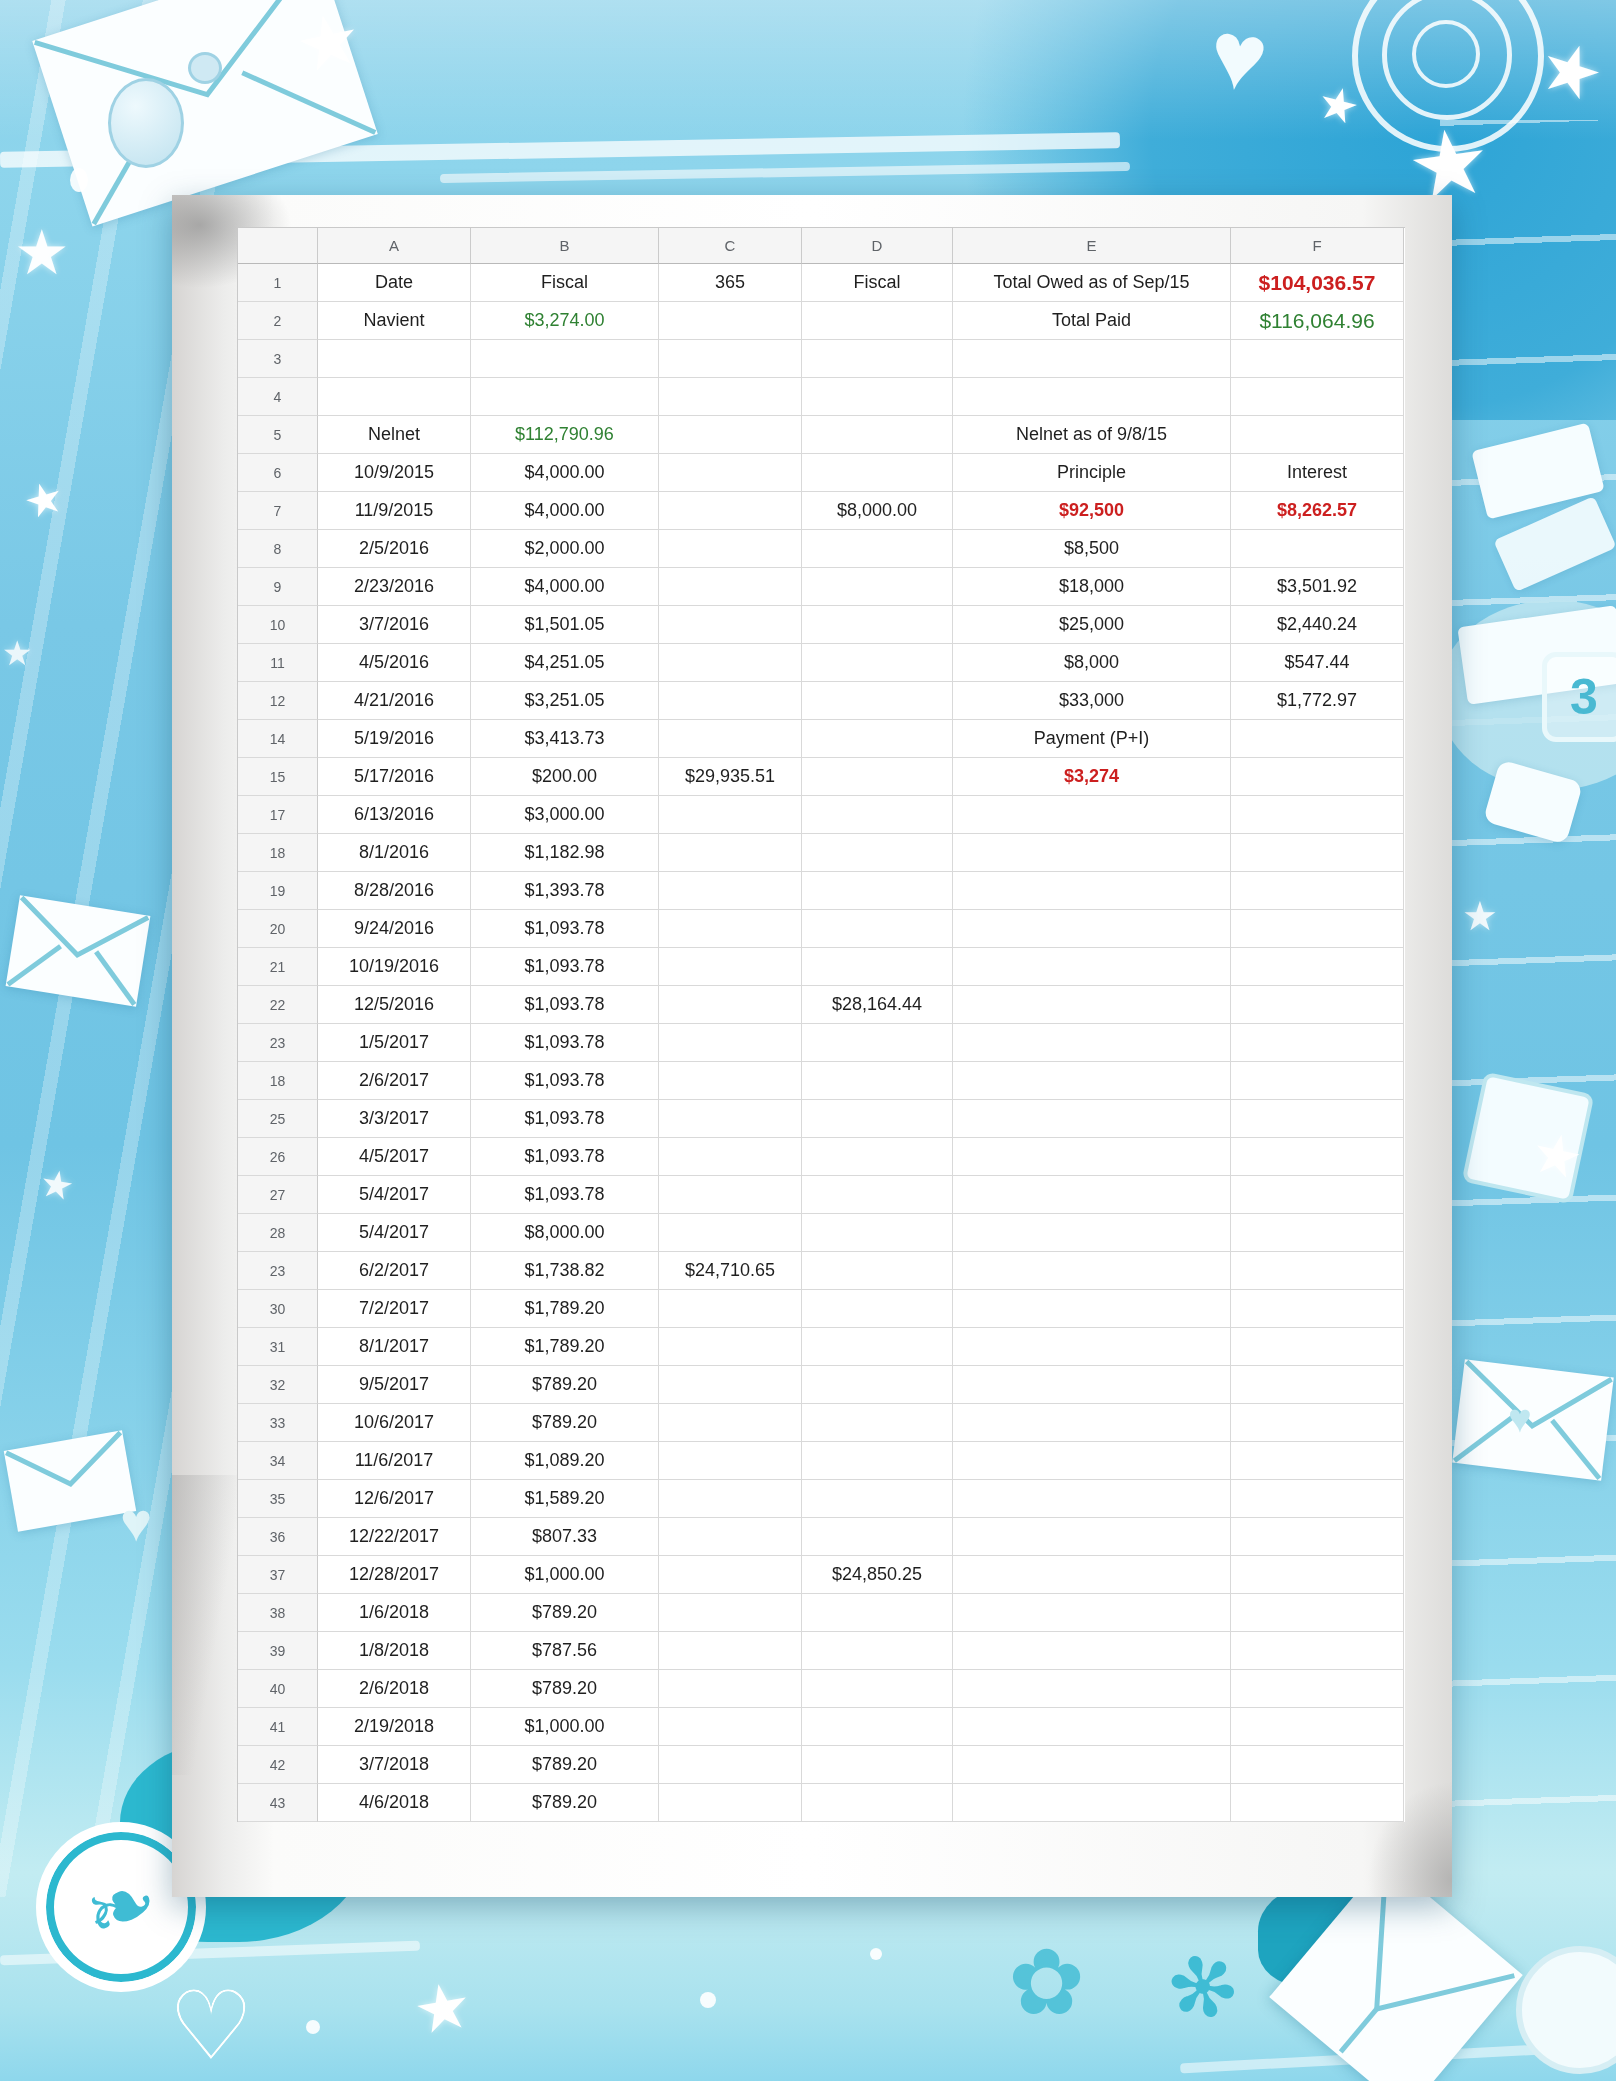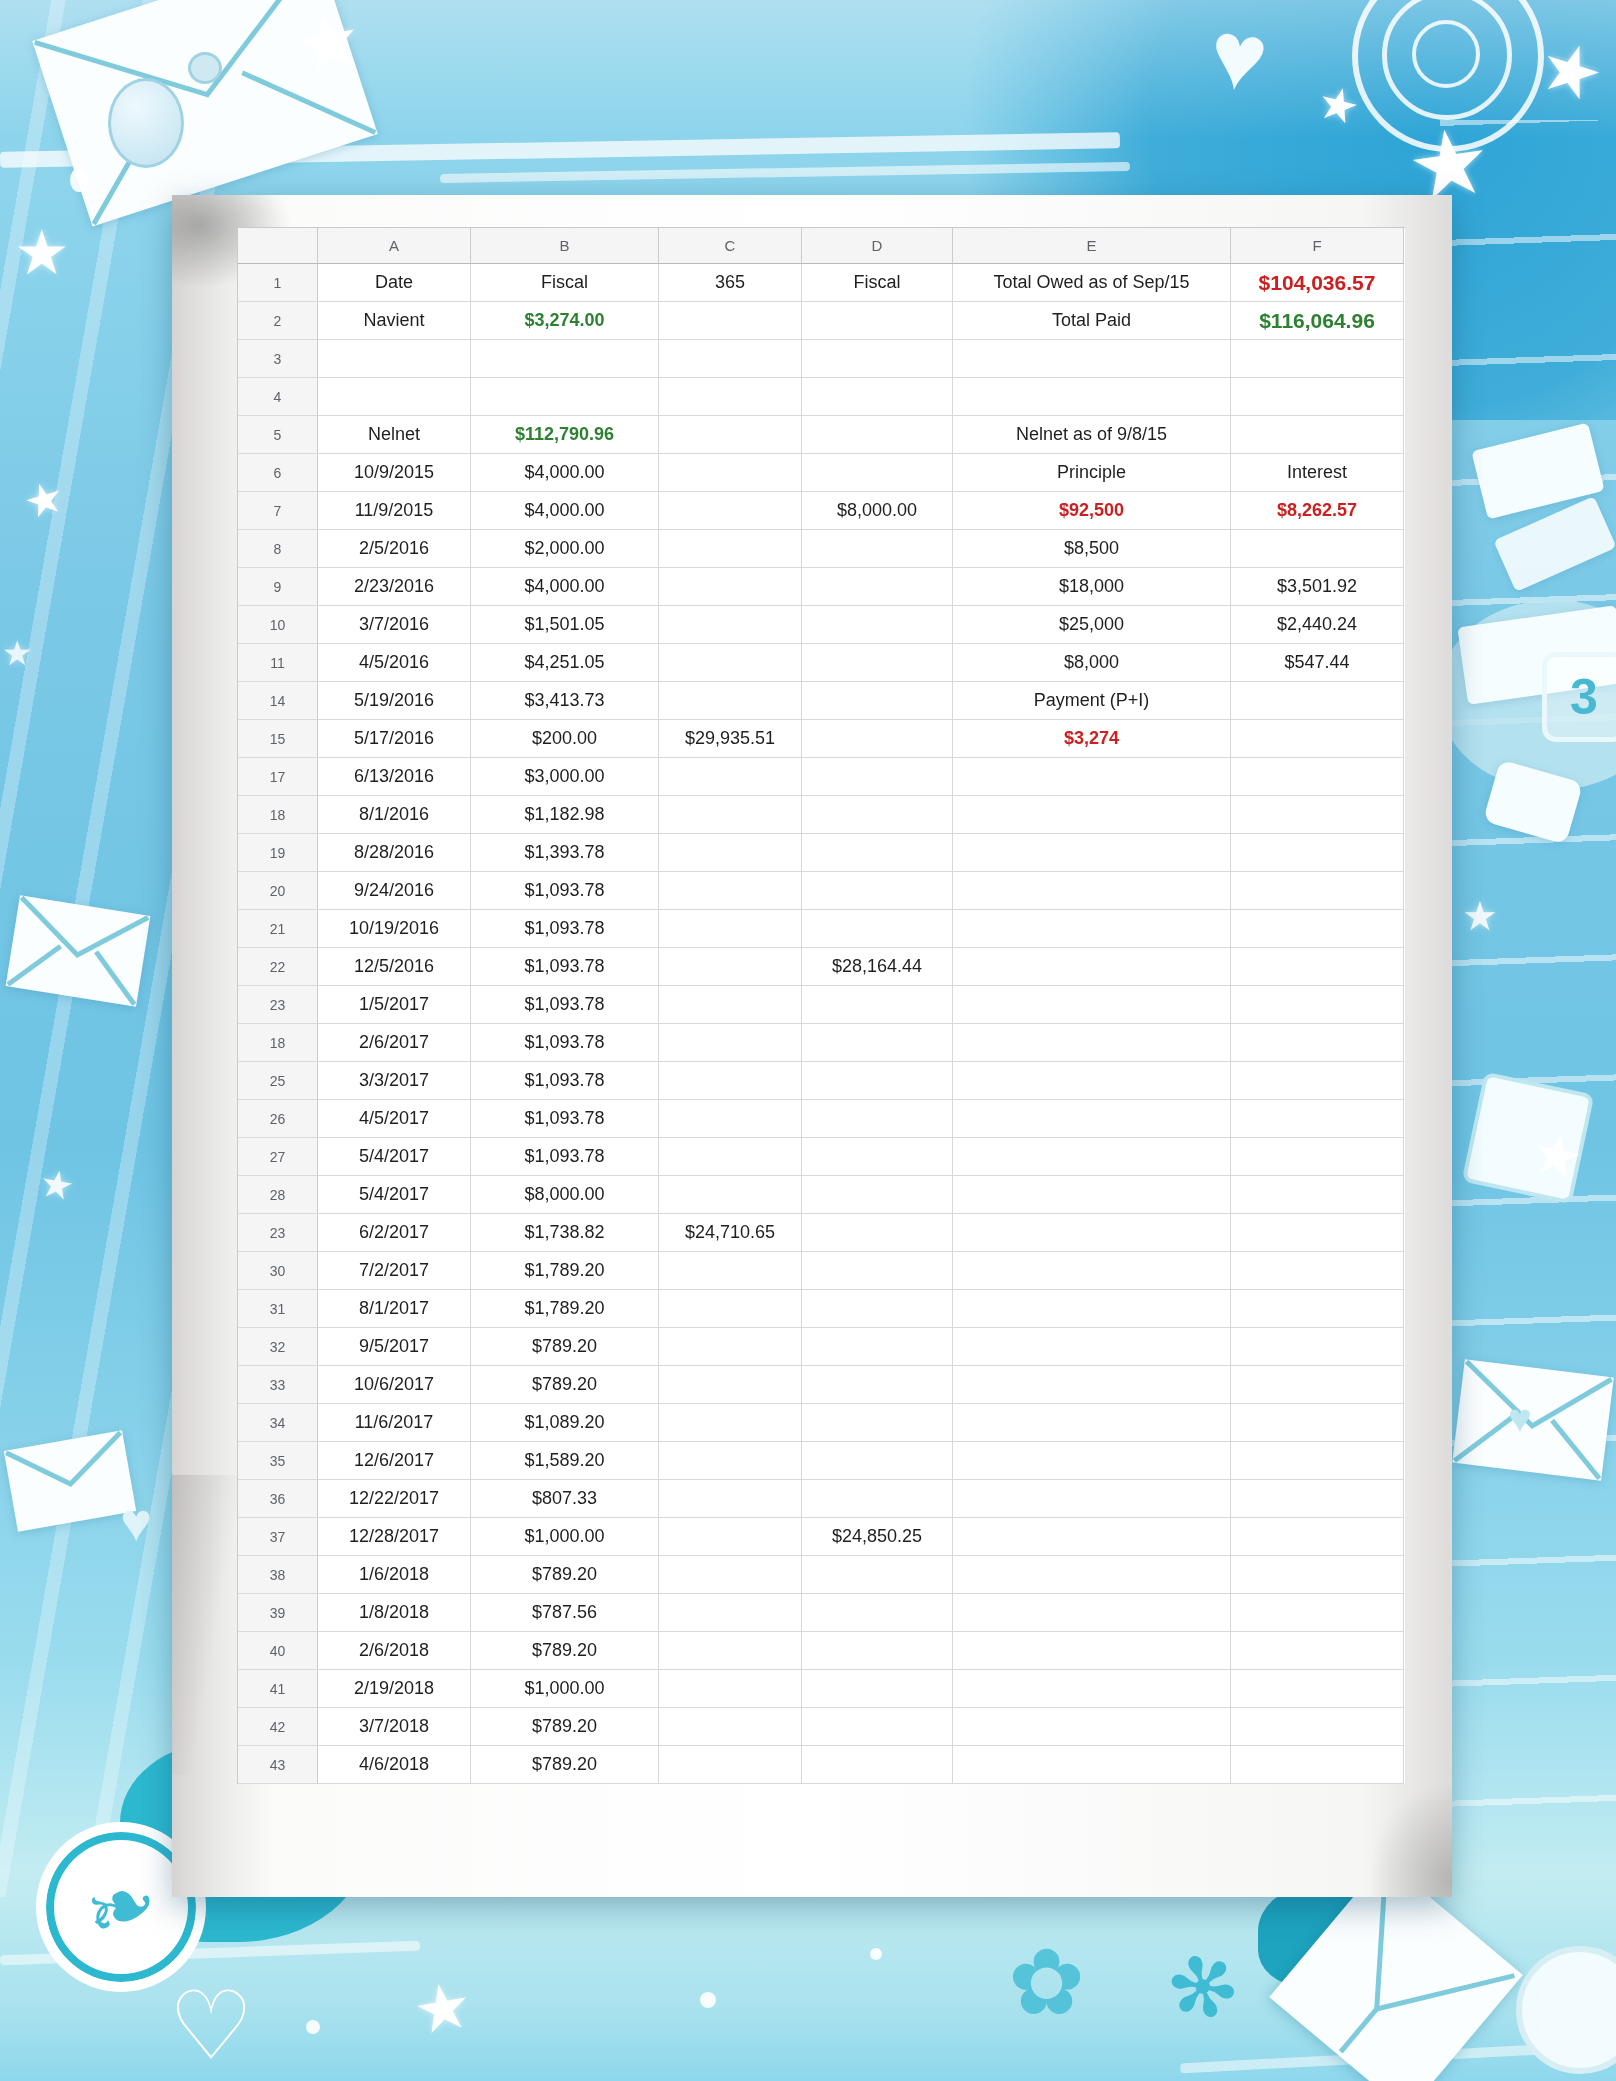--- a/index.html
+++ b/index.html
@@ -80,21 +80,21 @@
     white-space:nowrap;overflow:hidden;
   }
   .w-rn{width:80px;flex:0 0 80px;}
   .w-A{width:153px;flex:0 0 153px;}
   .w-B{width:188px;flex:0 0 188px;}
   .w-C{width:143px;flex:0 0 143px;}
   .w-D{width:151px;flex:0 0 151px;}
   .w-E{width:278px;flex:0 0 278px;}
   .w-F{width:173px;flex:0 0 173px;}
   .cell.red{color:#cc1f1f;font-weight:bold;}
-  .cell.green{color:#2f8132;font-weight:bold;}
+  .cell.green{color:#2f8132;font-weight:normal;}
   .cell.big{font-size:21px;}
 </style>
 </head>
 <body>
 
 <div class="bg-layer bg-topright"></div>
 <div class="bg-layer bg-topband"></div>
 <div class="bg-layer bg-leftstreak"></div>
 <div class="bg-layer bg-rightstreak"></div>
 <div class="bg-layer bg-bottomband"></div>
@@ -294,20 +294,29 @@
       <div class="row">
         <div class="rownum">11</div>
         <div class="cell w-A">4/5/2016</div>
         <div class="cell w-B">$4,251.05</div>
         <div class="cell w-C"></div>
         <div class="cell w-D"></div>
         <div class="cell w-E">$8,000</div>
         <div class="cell w-F">$547.44</div>
       </div>
       <div class="row">
+        <div class="rownum">12</div>
+        <div class="cell w-A">4/21/2016</div>
+        <div class="cell w-B">$3,251.05</div>
+        <div class="cell w-C"></div>
+        <div class="cell w-D"></div>
+        <div class="cell w-E">$33,000</div>
+        <div class="cell w-F">$1,772.97</div>
+      </div>
+      <div class="row">
         <div class="rownum">14</div>
         <div class="cell w-A">5/19/2016</div>
         <div class="cell w-B">$3,413.73</div>
         <div class="cell w-C"></div>
         <div class="cell w-D"></div>
         <div class="cell w-E">Payment (P+I)</div>
         <div class="cell w-F"></div>
       </div>
       <div class="row">
         <div class="rownum">15</div>

